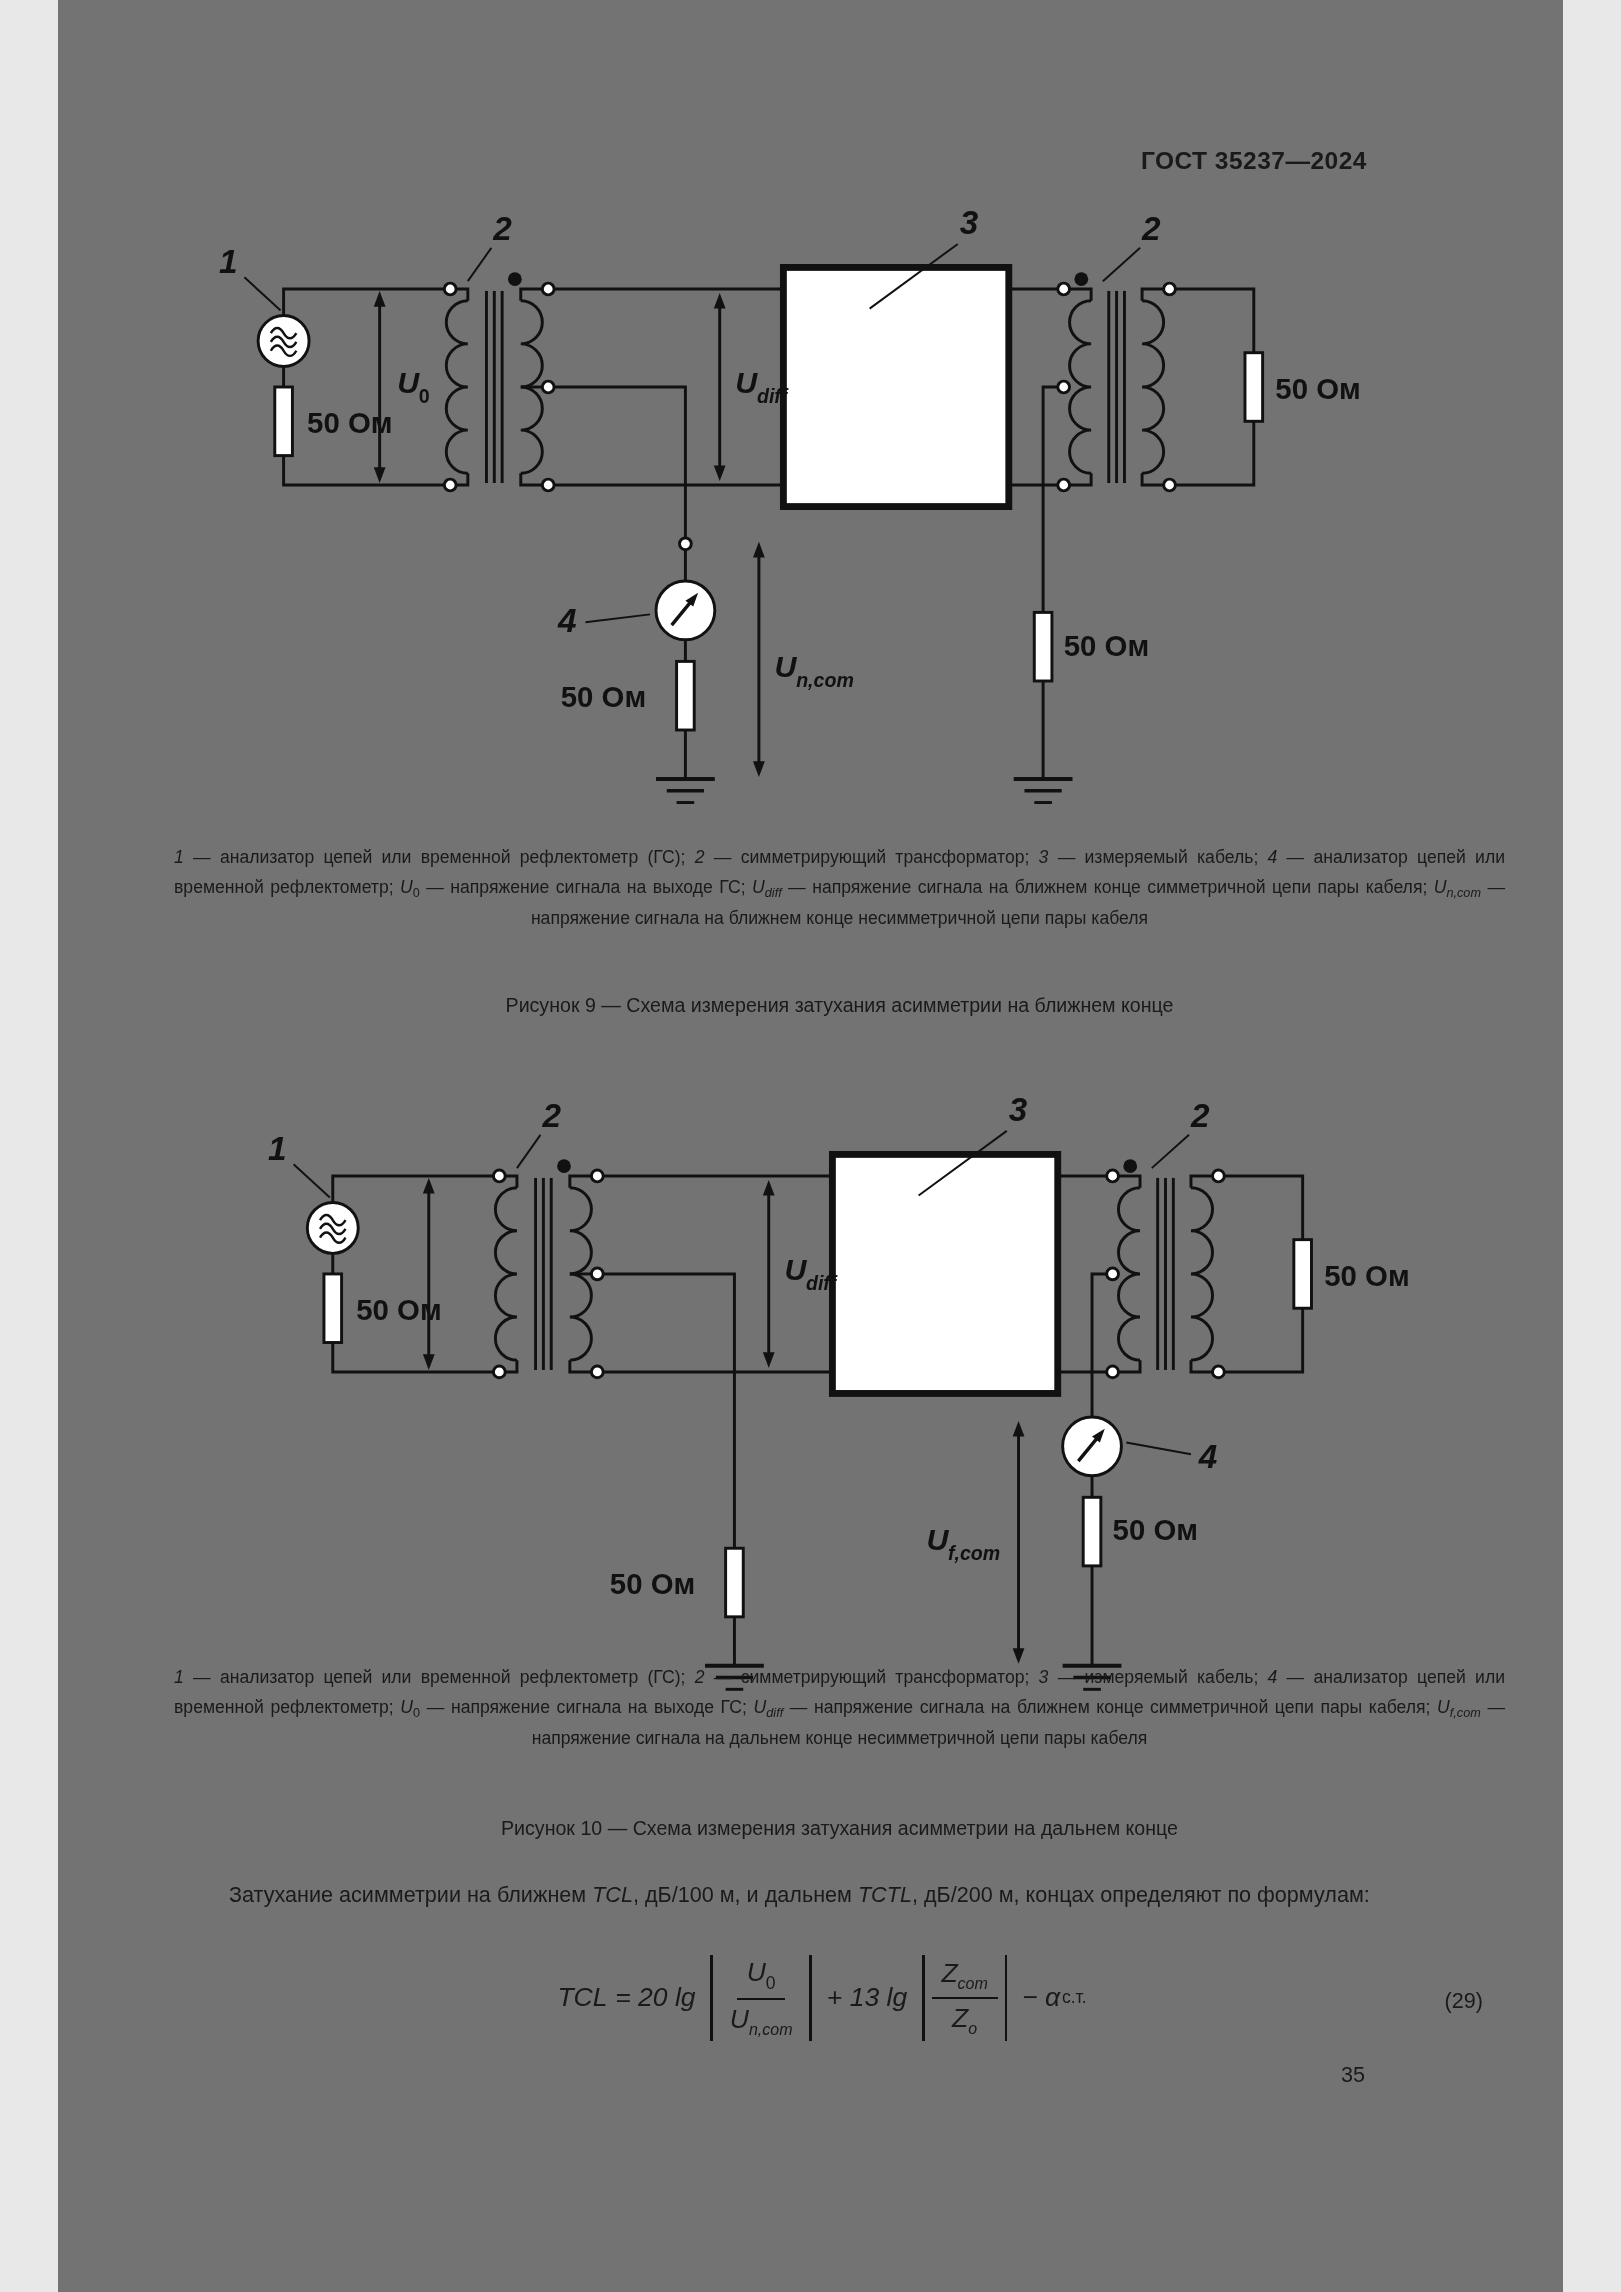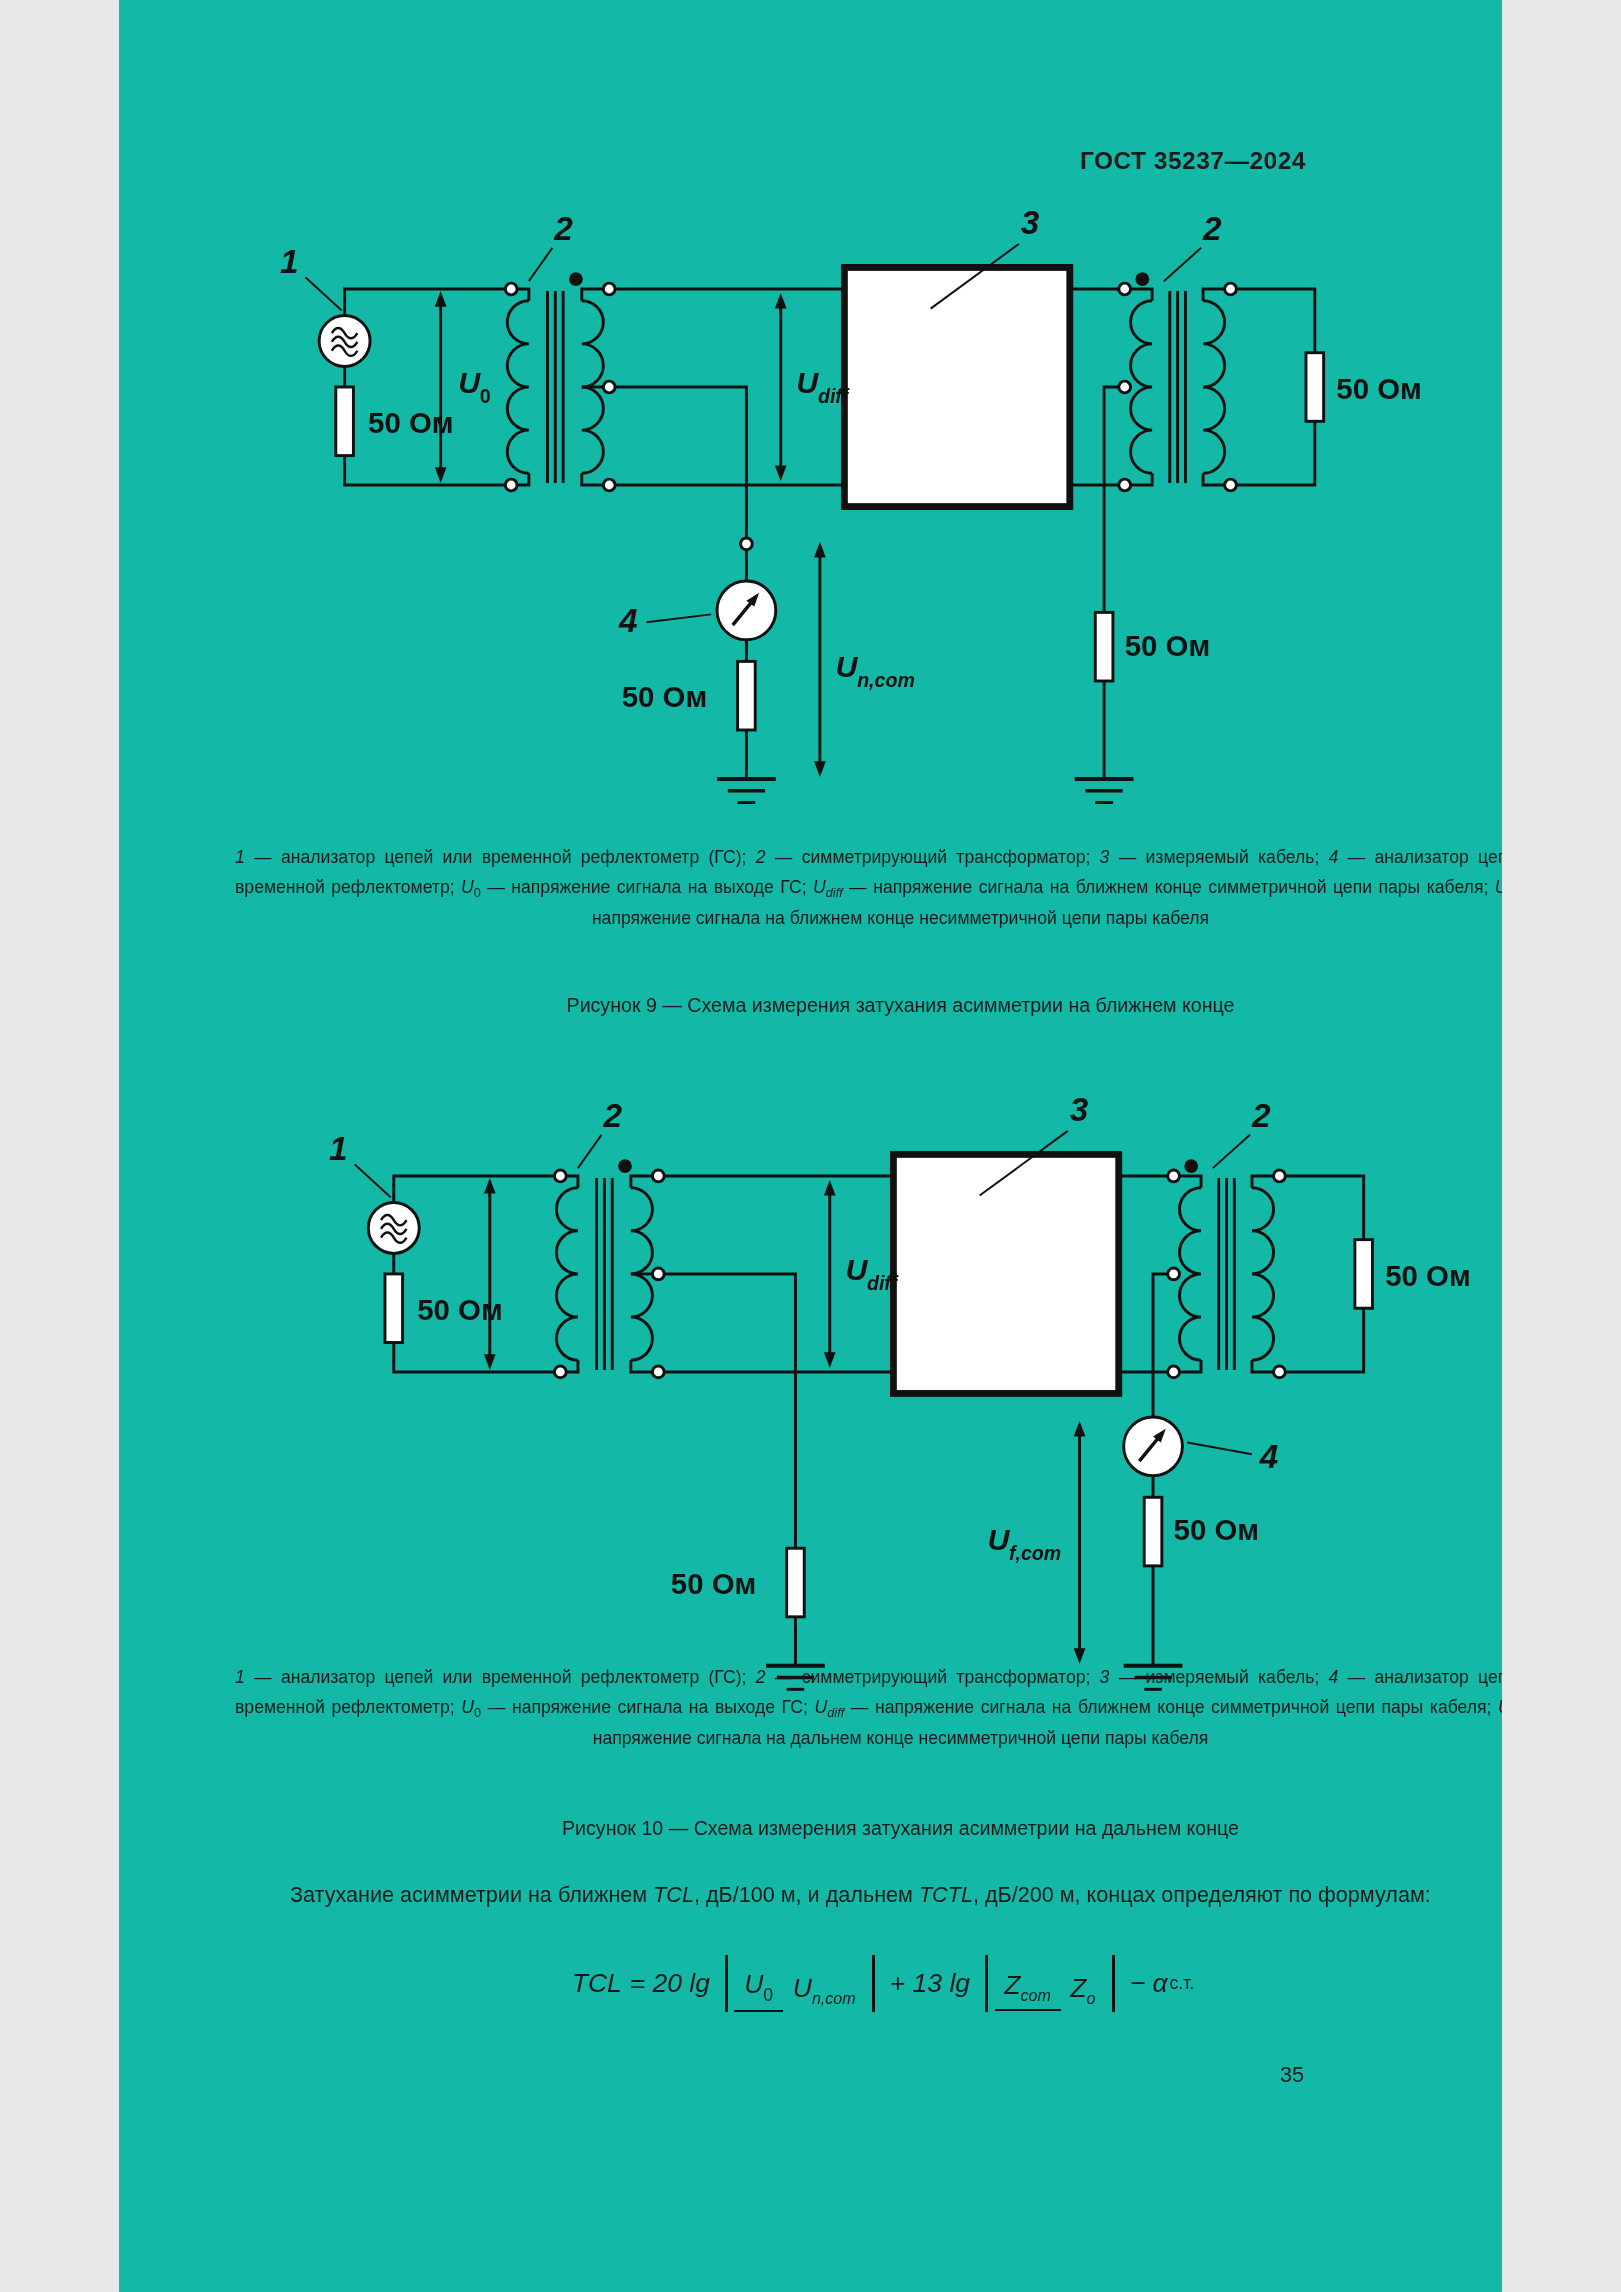--- a/index.html
+++ b/index.html
@@ -1,18 +1,18 @@
 <!DOCTYPE html>
 <html><head>
 <meta charset="utf-8">
 <style>
   html,body{margin:0;padding:0;background:#e8e8e8;}
   .page{
-    position:relative;width:1354px;height:2293px;background:#14b8a6;
-    font-family:"Liberation Sans",sans-serif;color:#1a1a1a;overflow:hidden;margin:0 auto;padding-left:29px;
+    position:relative;width:1505px;height:2293px;background:#737373;
+    font-family:"Liberation Sans",sans-serif;color:#1a1a1a;overflow:hidden;margin:0 auto;
   }
   .hdr{position:absolute;top:147px;right:196px;font-size:24.5px;font-weight:700;letter-spacing:0.5px;}
   .fig{position:absolute;}
   .fig text{font-family:"Liberation Sans",sans-serif;fill:#111;}
   .rlabel{font-size:30px;font-weight:700;}
   .callout{font-size:34px;font-weight:700;font-style:italic;}
   .uvar{font-size:31px;font-weight:700;font-style:italic;}
   .usub{font-size:20px;font-weight:700;font-style:italic;}
   .cap{
     position:absolute;left:116px;width:1331px;font-size:17.6px;line-height:1.68;
@@ -25,21 +25,21 @@
   }
   .it{font-style:italic;}
   .sb{font-size:.72em;vertical-align:-0.35em;}
   .formula-row{position:absolute;left:0;width:1621px;}
   .formula{
     position:absolute;left:421px;width:686px;display:flex;justify-content:center;
     align-items:center;font-size:26.5px;
   }
   .formula .gap{margin:0 7.8px;font-style:italic;}
   .abar{width:2.9px;background:#111;align-self:stretch;margin:0 6.9px;}
-  .frac{display:inline-flex;flex-direction:row;align-items:center;text-align:center;margin-top:12px;}
+  .frac{display:inline-flex;flex-direction:column;align-items:center;text-align:center;}
   .frac .num{border-bottom:2.9px solid #111;padding:2px 9.8px 3.9px;}
   .frac .den{padding:3.9px 9.8px 2px;}
   .fsub{font-size:16px;vertical-align:-0.45em;font-style:italic;}
   .fsub-up{font-size:17.6px;vertical-align:-0.45em;font-style:normal;}
   .eqnum{position:absolute;right:196px;top:33px;font-size:21.6px;}
   .pagenum{position:absolute;right:198px;top:2062px;font-size:21.6px;}
 </style>
 </head>
 <body>
 

